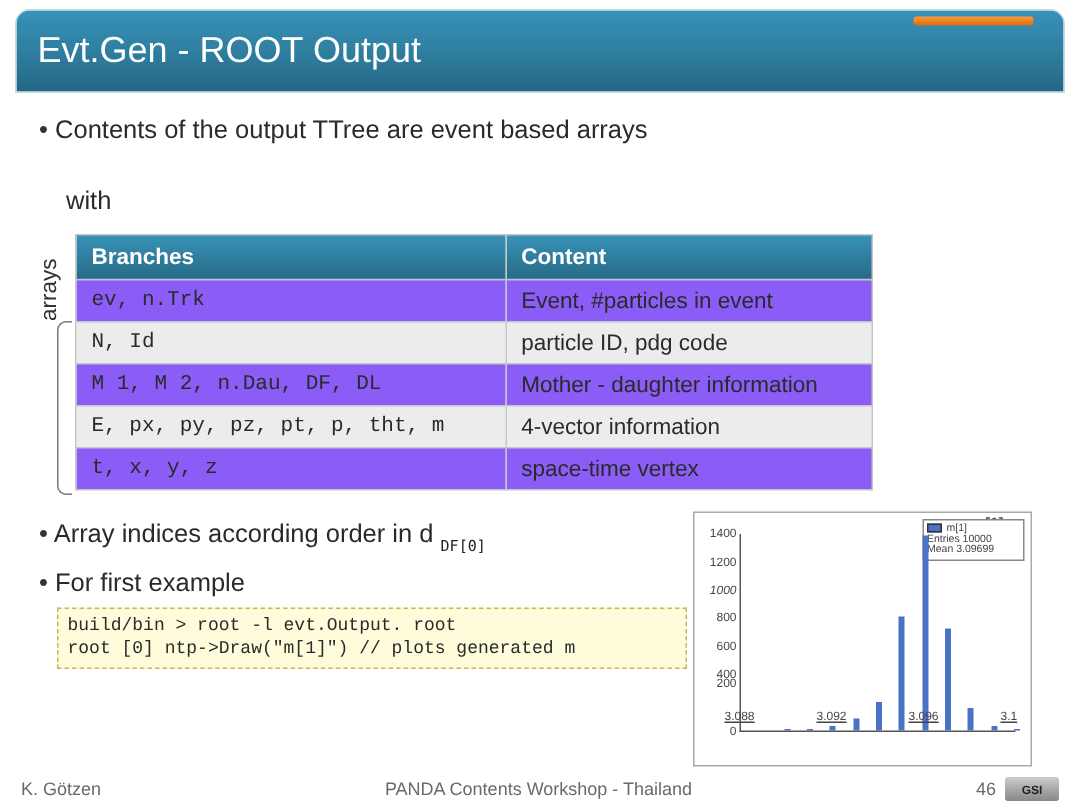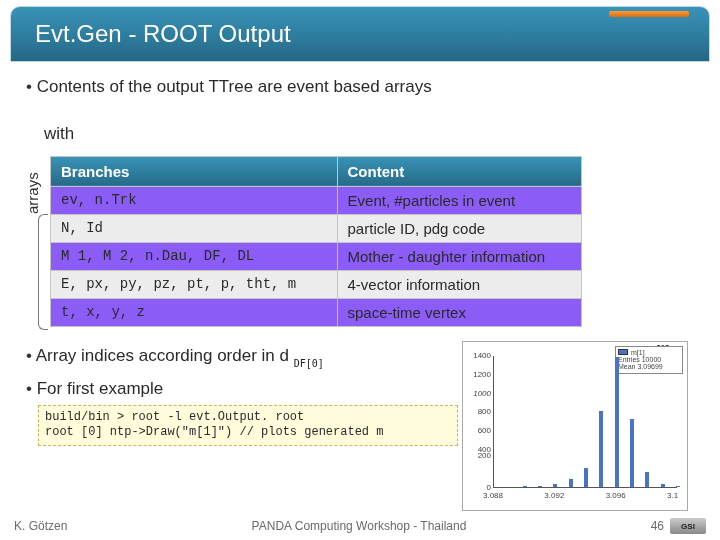--- a/index.html
+++ b/index.html
@@ -16,21 +16,21 @@
     background: linear-gradient(#3893b8, #2d7a9b 60%, #246784);
     border-radius: 10px 10px 0 0;
     margin: 6px 10px 0 10px;
     border: 1px solid #bfd8e2;
     position: relative;
     display: flex; align-items: center;
   }
   .titlebar .t {
     color: #fff;
     font-size: 24px;
-    padding-left: 24px;
+    padding-left: 14px;
     font-weight: 400;
   }
   .titlebar .accent {
     position: absolute; right: 20px; top: 4px;
     width: 80px; height: 6px;
     background: linear-gradient(#ff9a3b, #d96c0e);
     border-radius: 2px;
   }
   .body {
     padding: 14px 26px 0 26px;
@@ -97,21 +97,21 @@
     background:#fff;
     font-size: 9px;
     color:#444;
   }
   .chart .title { position:absolute; top:2px; right:18px; font-size:10px; font-weight:600; }
   .chart .plot {
     position:absolute; left:30px; top:14px; right:10px; bottom:22px;
     border-left:1px solid #555; border-bottom:1px solid #555;
   }
   .chart .ylab { position:absolute; left:2px; width:26px; text-align:right; font-size:8px; }
-  .chart .xlab { position:absolute; bottom:10px; font-size:8px; }
+  .chart .xlab { position:absolute; bottom:28px; font-size:8px;text-decoration:underline; }
   .chart .legend {
     position:absolute; right:4px; top:4px; width:68px; height:28px;
     border:1px solid #888; background:#fff; font-size:7px; padding:2px;
   }
   .chart .legend .row{display:flex;align-items:center;gap:3px;}
   .chart .legend .sw{width:10px;height:6px;background:#4a73c7;border:1px solid #333;}
   .bar { position:absolute; bottom:0; width:4px; background:#4a73c7; }
 
   .footer {
     position:absolute; bottom:6px; left:0; right:0;
@@ -226,18 +226,18 @@
         <div class="xlab" style="left: 81.3333px;">3.092</div>
         <div class="xlab" style="left: 142.667px;">3.096</div>
         <div class="xlab" style="left: 204px;">3.1</div>
       </div>
   </div>
 
 </div>
 
 <div class="footer">
   <span>K. Götzen</span>
-  <span>PANDA Computing Workshop - Thailand</span>
+  <span>PANDA Contents Workshop - Thailand</span>
   <span style="display:flex;align-items:center;gap:6px;">
     <span>46</span>
     <span class="logo">GSI</span>
   </span>
 </div>
 
 </body></html>

